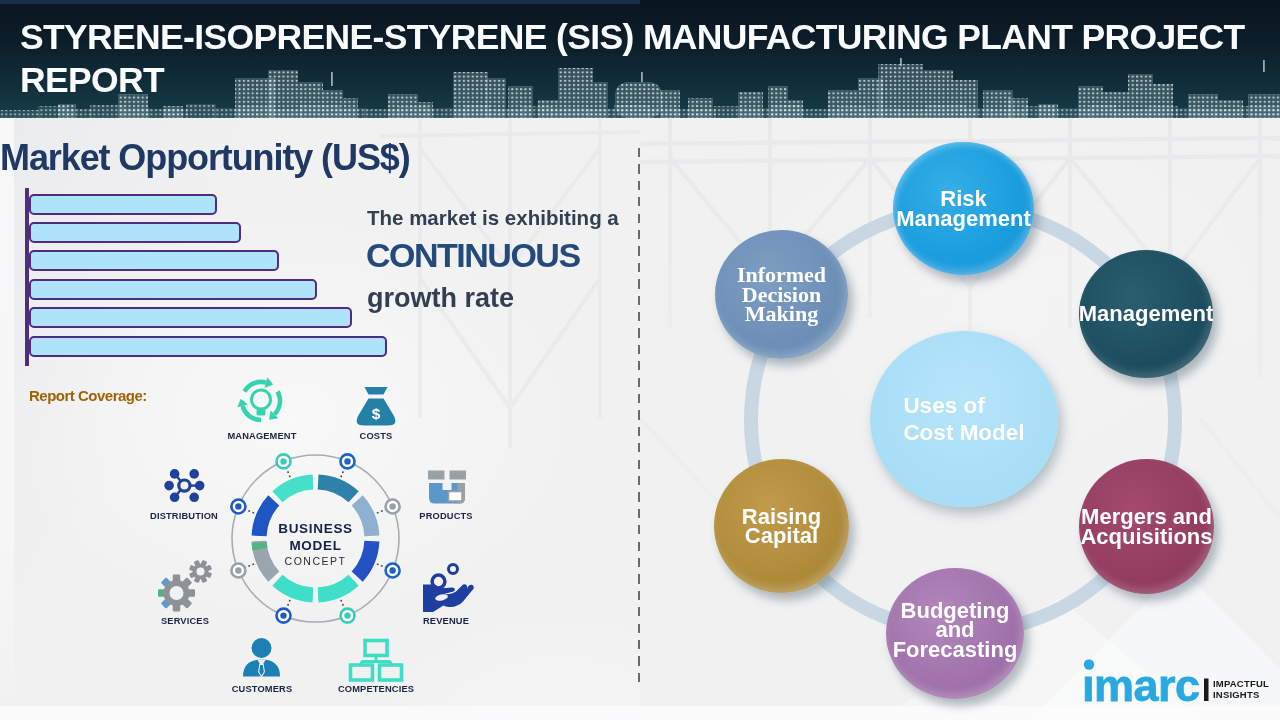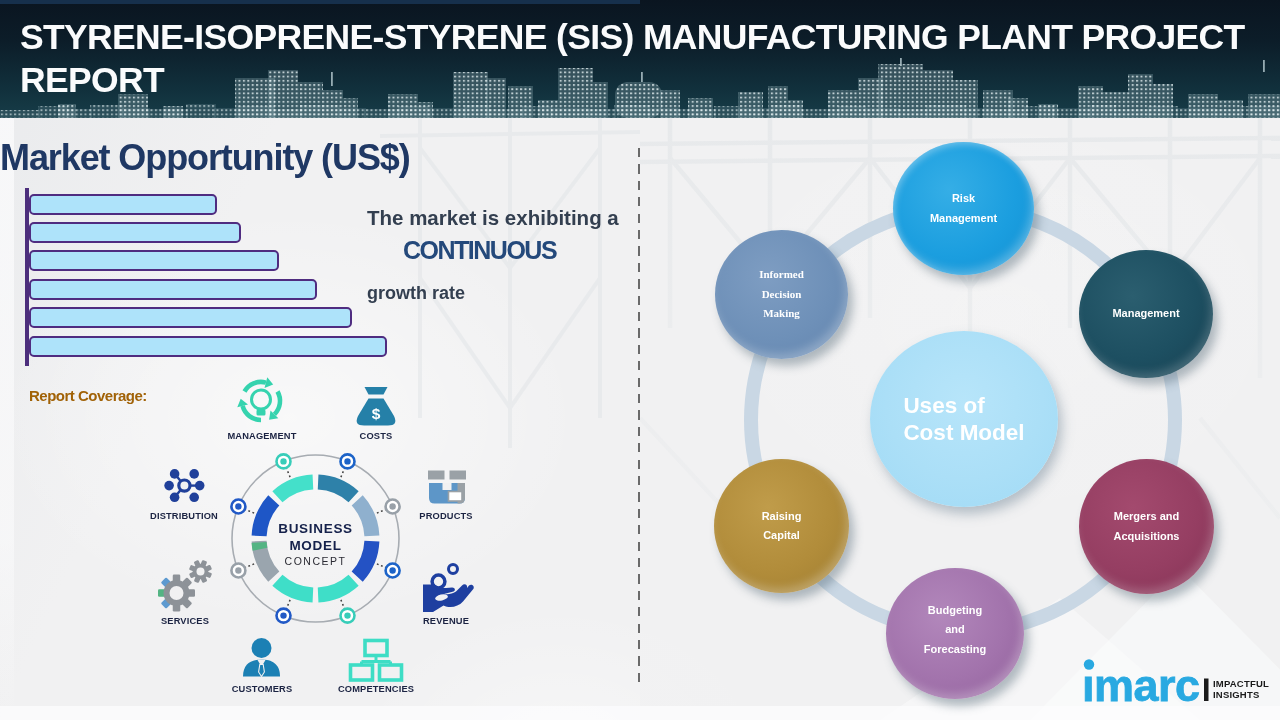--- a/index.html
+++ b/index.html
@@ -15,32 +15,32 @@
     font-size:35.5px;line-height:43px;letter-spacing:-0.65px;white-space:nowrap;}
   
   .bgtex{pointer-events:none;}
   
   #mktitle{left:0px;top:137px;width:645px;color:#1f3864;
     font-size:36px;font-weight:bold;letter-spacing:-1.1px;}
   #axis{left:25px;top:188px;width:3.5px;height:178px;background:#4c2e7c;}
   .bar{position:absolute;left:29px;height:21px;background:#aee3fa;
     border:2.5px solid #4f2c80;border-radius:5px;box-sizing:border-box;}
   #t1{left:367px;top:206px;font-size:20.5px;font-weight:bold;color:#333f50;}
-  #t2{left:366px;top:236px;font-size:25px;font-weight:bold;color:#24497b;letter-spacing:-1.5px;margin-left:37px;}
-  #t3{left:367px;top:283px;font-size:18px;font-weight:bold;color:#333f50;}
+  #t2{left:366px;top:236px;font-size:34px;font-weight:bold;color:#24497b;letter-spacing:-1.5px;}
+  #t3{left:367px;top:283px;font-size:27px;font-weight:bold;color:#333f50;}
   #repcov{left:29px;top:387px;font-size:15px;letter-spacing:-0.5px;font-weight:bold;color:#a16207;}
   
   #divider{left:637.5px;top:148px;width:2px;height:541px;
     background:repeating-linear-gradient(180deg,#6a6a6a 0 9.3px,transparent 9.3px 16.4px);}
   
   #bigring{left:744px;top:201px;width:438px;height:438px;border-radius:50%;
     border:14px solid #c9d7e4;box-sizing:border-box;}
   .node{position:absolute;border-radius:50%;color:#fff;font-weight:bold;
     display:flex;align-items:center;justify-content:center;text-align:center;
-    font-size:11px;line-height:19.5px;}
+    font-size:22px;line-height:19.5px;}
   #c-risk{left:893px;top:142px;width:141px;height:133px;
     background:radial-gradient(circle at 40% 36%,#35aee6 0%,#1b9edf 55%,#118fd2 100%);
     box-shadow:5px 7px 10px rgba(90,110,125,0.45), inset -3px -5px 8px rgba(255,255,255,0.25), inset 2px 3px 6px rgba(255,255,255,0.3);}
   #c-val{left:1079px;top:250px;width:134px;height:128px;
     background:radial-gradient(circle at 40% 36%,#2b5e6f 0%,#1d4f61 55%,#173f50 100%);
     box-shadow:5px 7px 10px rgba(90,110,125,0.45), inset -3px -5px 8px rgba(255,255,255,0.18);}
   #c-inf{left:715px;top:230px;width:133px;height:129px;
     background:radial-gradient(circle at 40% 36%,#7e9dc2 0%,#6e90b8 55%,#6184ae 100%);
     box-shadow:5px 7px 10px rgba(90,110,125,0.45), inset -3px -5px 8px rgba(255,255,255,0.25);font-family:Liberation Serif, serif;}
   #c-rai{left:714px;top:459px;width:135px;height:134px;

